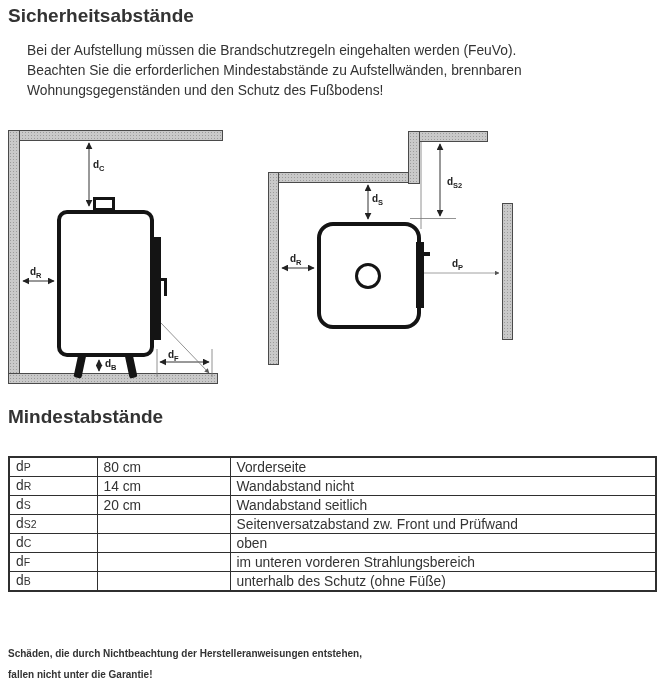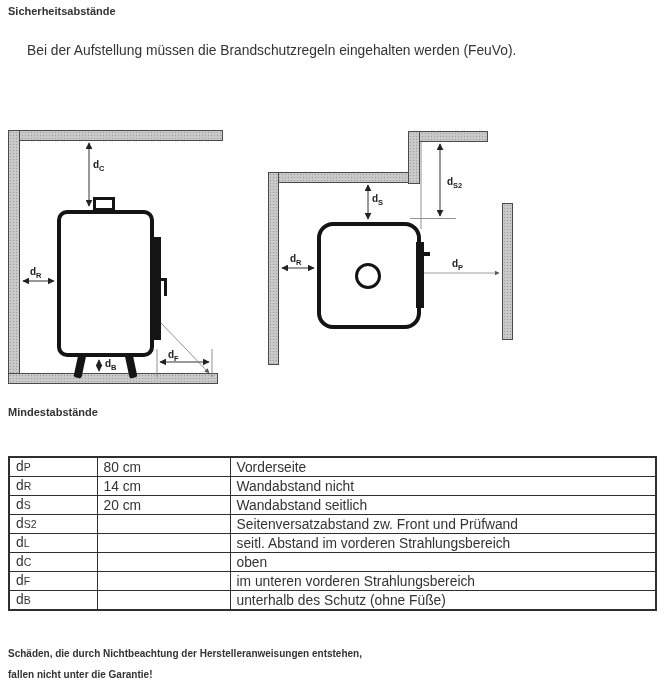--- a/index.html
+++ b/index.html
@@ -6,21 +6,21 @@
   html, body { background: #ffffff; }
   body {
     width: 669px; height: 680px;
     font-family: "Liberation Sans", sans-serif;
     color: var(--text, #333);
   }
   .page { position: relative; width: 669px; height: 680px; overflow: hidden; background: #fff; }
 
   .doc-title, .section-title {
     position: absolute; left: 8px;
-    font-size: 11px; font-weight: bold; color: var(--text, #333);
+    font-size: 19px; font-weight: bold; color: var(--text, #333);
     white-space: nowrap;
   }
   .doc-title { top: 5px; }
   .section-title { top: 406px; }
 
   .intro { position: absolute; left: 8px; top: 41px; margin-left: 19px; }
   .intro .line { font-size: 13.8px; line-height: 20px; white-space: nowrap; }
 
   .warning { position: absolute; left: 8px; top: 643px; }
   .warning .line { font-size: 10px; font-weight: bold; line-height: 21px; white-space: nowrap; }
@@ -66,20 +66,22 @@
 </style>
 </head>
 <body>
 
 <div class="page">
 
   <div class="doc-title">Sicherheitsabstände</div>
 
   <div class="intro">
     <div class="line">Bei der Aufstellung müssen die Brandschutzregeln eingehalten werden (FeuVo).</div>
+    <div class="line">Beachten Sie die erforderlichen Mindestabstände zu Aufstellwänden, brennbaren</div>
+    <div class="line">Wohnungsgegenständen und den Schutz des Fußbodens!</div>
   </div>
 
   <div class="diagram-area">
 
     <div class="wall" style="left:8px; top:5px; width:215px; height:11px;"></div>
     <div class="wall" style="left:8px; top:5px; width:12px; height:254px;"></div>
     <div class="wall" style="left:8px; top:248px; width:210px; height:11px;"></div>
 
     <div class="black-part leg" style="left:76px; top:228px; width:8px; height:25px; transform:rotate(12deg);"></div>
     <div class="black-part leg" style="left:127px; top:228px; width:8px; height:25px; transform:rotate(-12deg);"></div>
@@ -155,25 +157,20 @@
         <td class="c-sym"><span>d</span><sub>S</sub></td>
         <td class="c-val">20 cm</td>
         <td class="c-desc">Wandabstand seitlich</td>
       </tr>
       <tr>
         <td class="c-sym"><span>d</span><sub>S2</sub></td>
         <td class="c-val"></td>
         <td class="c-desc">Seitenversatzabstand zw. Front und Prüfwand</td>
       </tr>
       <tr>
-        <td class="c-sym"><span>d</span><sub>L</sub></td>
-        <td class="c-val"></td>
-        <td class="c-desc">seitl. Abstand im vorderen Strahlungsbereich</td>
-      </tr>
-      <tr>
         <td class="c-sym"><span>d</span><sub>C</sub></td>
         <td class="c-val"></td>
         <td class="c-desc">oben</td>
       </tr>
       <tr>
         <td class="c-sym"><span>d</span><sub>F</sub></td>
         <td class="c-val"></td>
         <td class="c-desc">im unteren vorderen Strahlungsbereich</td>
       </tr>
       <tr>

